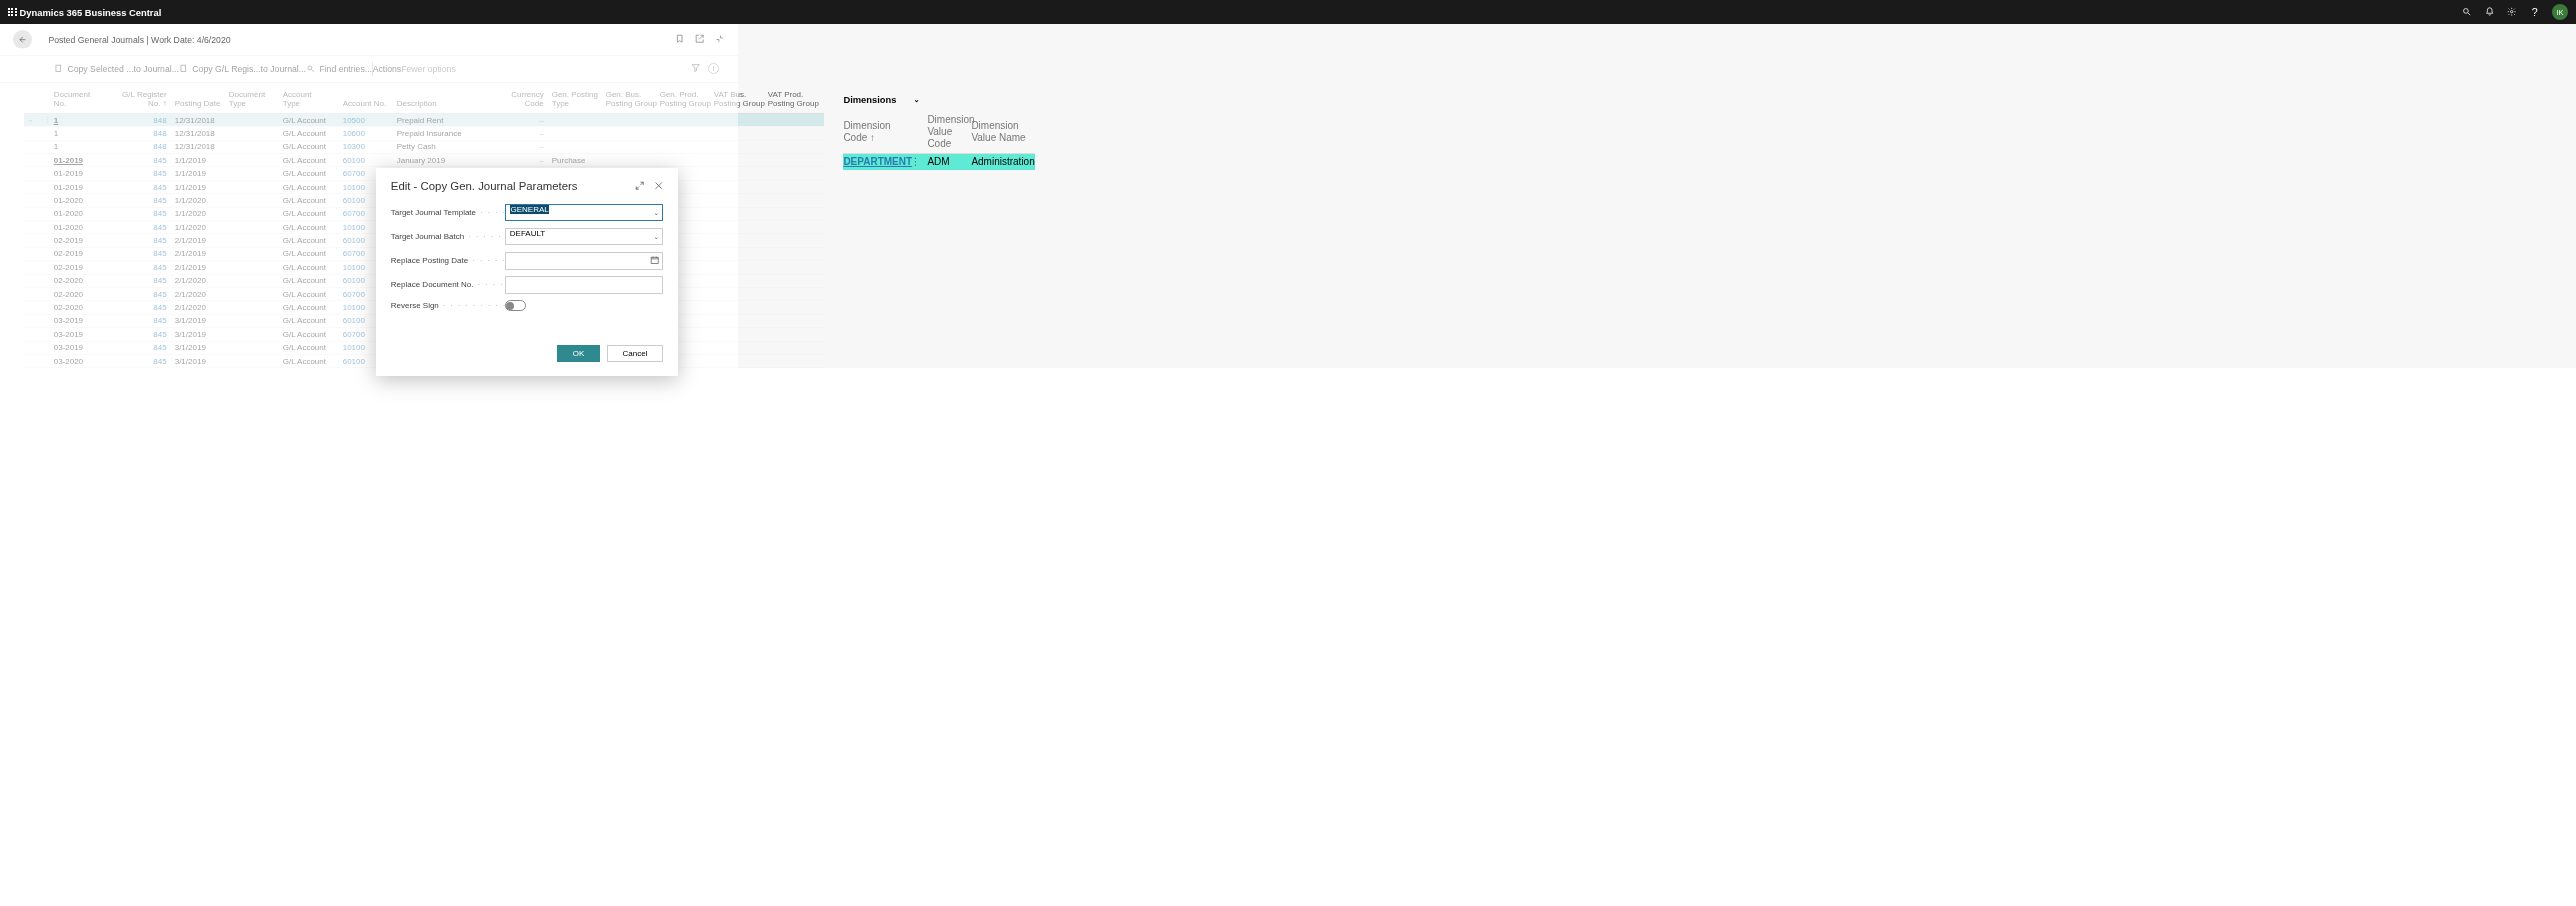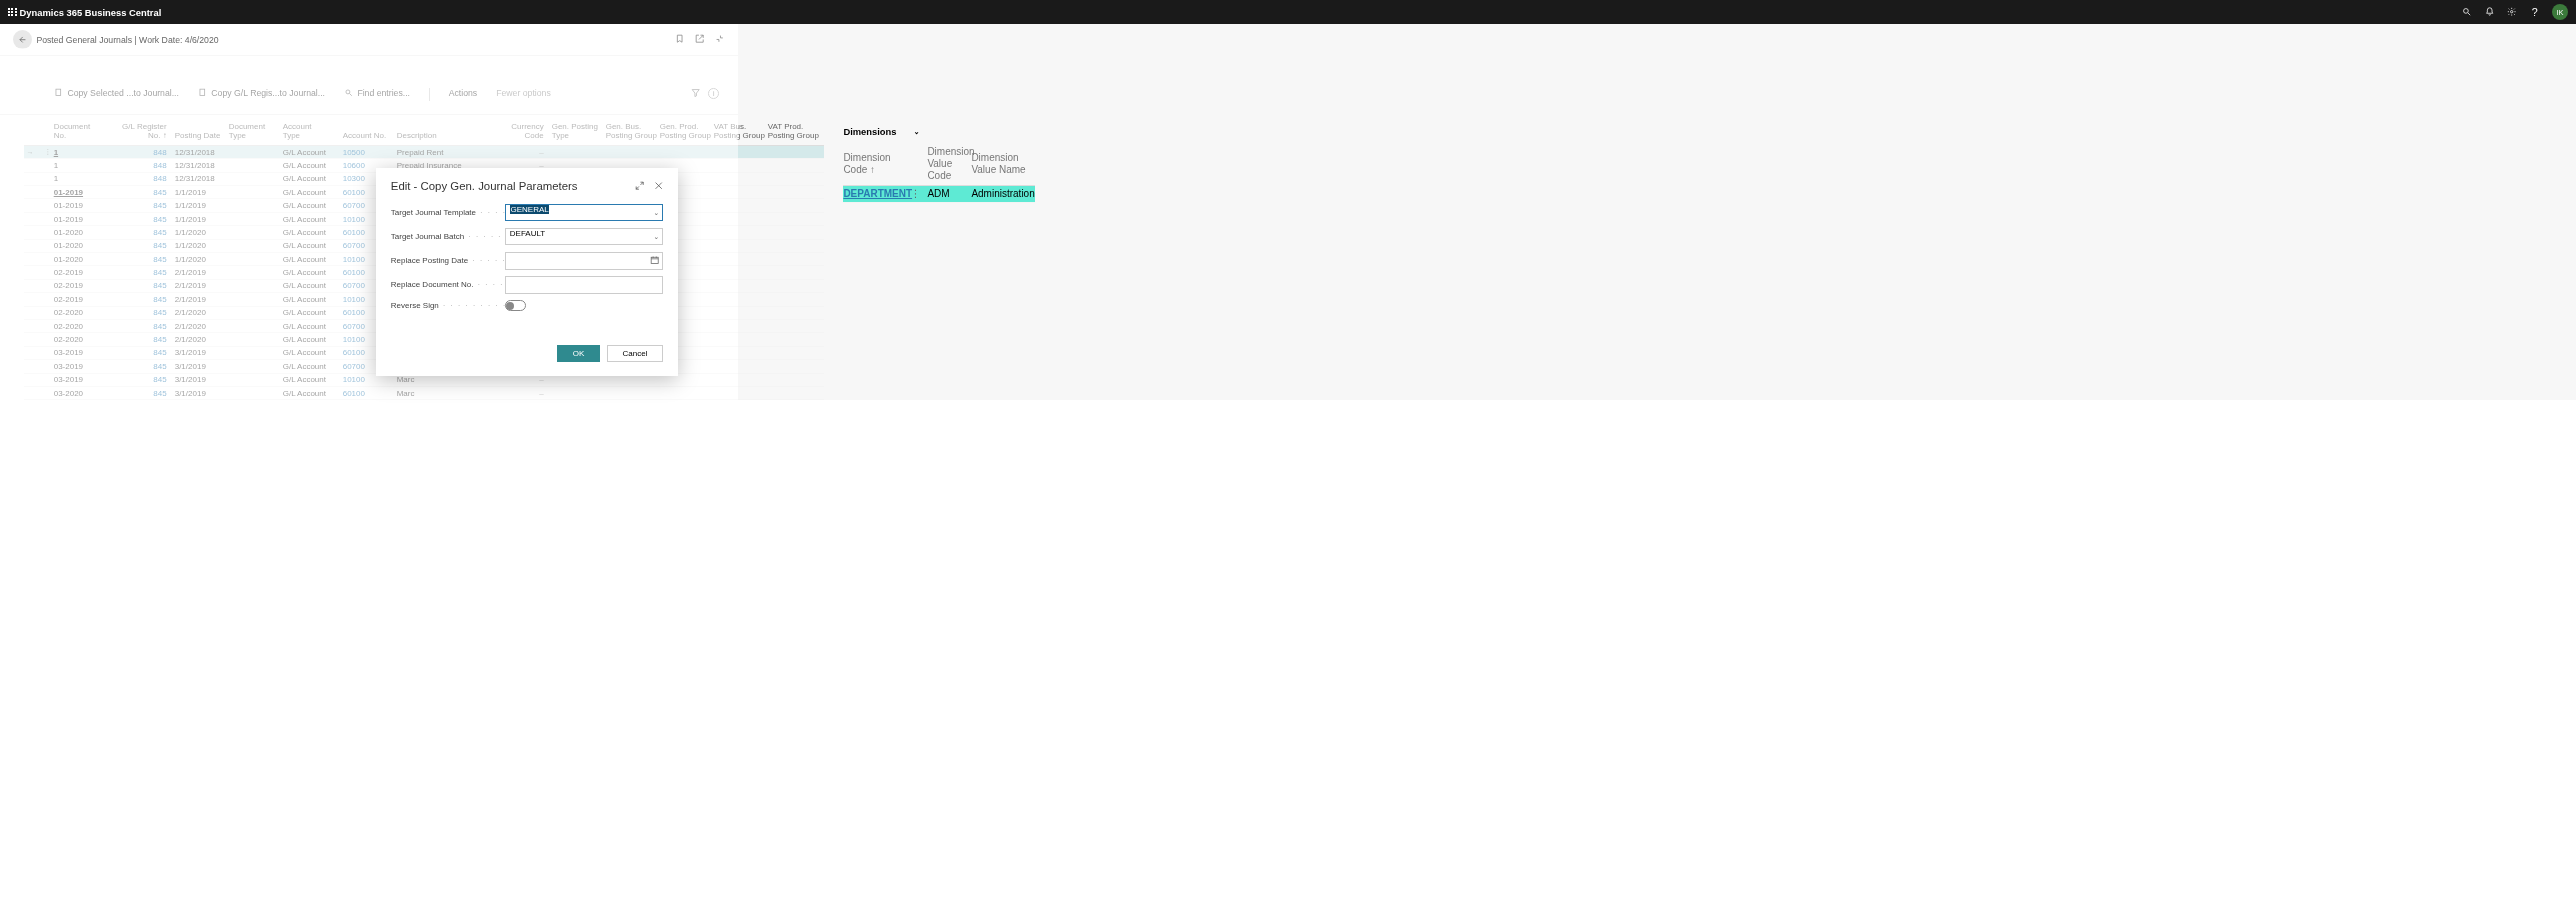--- a/index.html
+++ b/index.html
@@ -10,26 +10,26 @@
 .topbar-right { margin-left: auto; display: flex; align-items: center; gap: 12px; }
 .app-launcher { display: grid; grid-template-columns: repeat(3,2px); grid-template-rows: repeat(3,2px); gap: 1.3px; cursor: pointer; }
 .app-launcher span { background: #fff; width: 2px; height: 2px; }
 .brand { font-size: 9.4px; font-weight: 600; }
 .top-icon { width: 10.7px; height: 10.7px; cursor: pointer; color: #fff; display:flex; align-items:center; justify-content:center; }
 .avatar { width: 16px; height: 16px; border-radius: 50%; background: #3b7a3b; color: #fff; font-size: 7.4px; display: flex; align-items: center; justify-content: center; }
 
 .overlay { position: absolute; top: 24px; left: 0; right: 0; bottom: 0; background: rgba(255,255,255,0.55); pointer-events: none; z-index: 5; }
 
 .page { position: relative; }
-.breadcrumb-bar { height: 32px; display: flex; align-items: center; padding: 0 13.4px; gap: 4px; border-bottom: 0.7px solid #eee; background:#fff; }
+.breadcrumb-bar { height: 32px; display: flex; align-items: center; padding: 0 13.4px; gap: 16px; border-bottom: 0.7px solid #eee; background:#fff; }
 .back-btn { width: 19px; height: 19px; border-radius: 50%; background: #e8e8e8; display: flex; align-items: center; justify-content: center; cursor: pointer; color:#666; }
 .breadcrumb-text { color: #666; font-size: 8.7px; }
 .breadcrumb-right { margin-left: auto; display: flex; gap: 10.7px; color: #888; }
 
-.toolbar { height: 27px; display: flex; align-items: flex-start; padding: 0 19px 0 54px; gap: 19px; font-size: 8.7px; color: #333; border-bottom: 0.7px solid #eee; margin-top: 32px; }
+.toolbar { height: 27px; display: flex; align-items: center; padding: 0 19px 0 54px; font-size: 8.7px; color: #333; border-bottom: 0.7px solid #eee; }
 .toolbar-item { display: flex; align-items: center; gap: 4px; cursor: pointer; }
 .toolbar-sep { width: 0.7px; height: 13.4px; background: #ccc; }
 .toolbar-right { margin-left: auto; display: flex; gap: 8px; color:#666; }
 
 .content { display: flex; padding: 0 13.4px 0 24px; }
 .grid-wrap { flex: 1; padding-top: 2.7px; }
 .grid-header, .grid-row { display: grid; grid-template-columns: 27px 67px 54px 54px 54px 60px 54px 101px 54px 54px 54px 54px 54px 54px; align-items: center; font-size: 8px; min-height: 13.4px; padding: 0 2.7px; }
 .grid-header { color: #666; padding: 4px 2.7px; border-bottom: 0.7px solid #ddd; align-items: flex-end; }
 .grid-header > div { line-height: 1.2; }
 .grid-row { border-bottom: 0.7px solid #f4f4f4; color: #333; }

